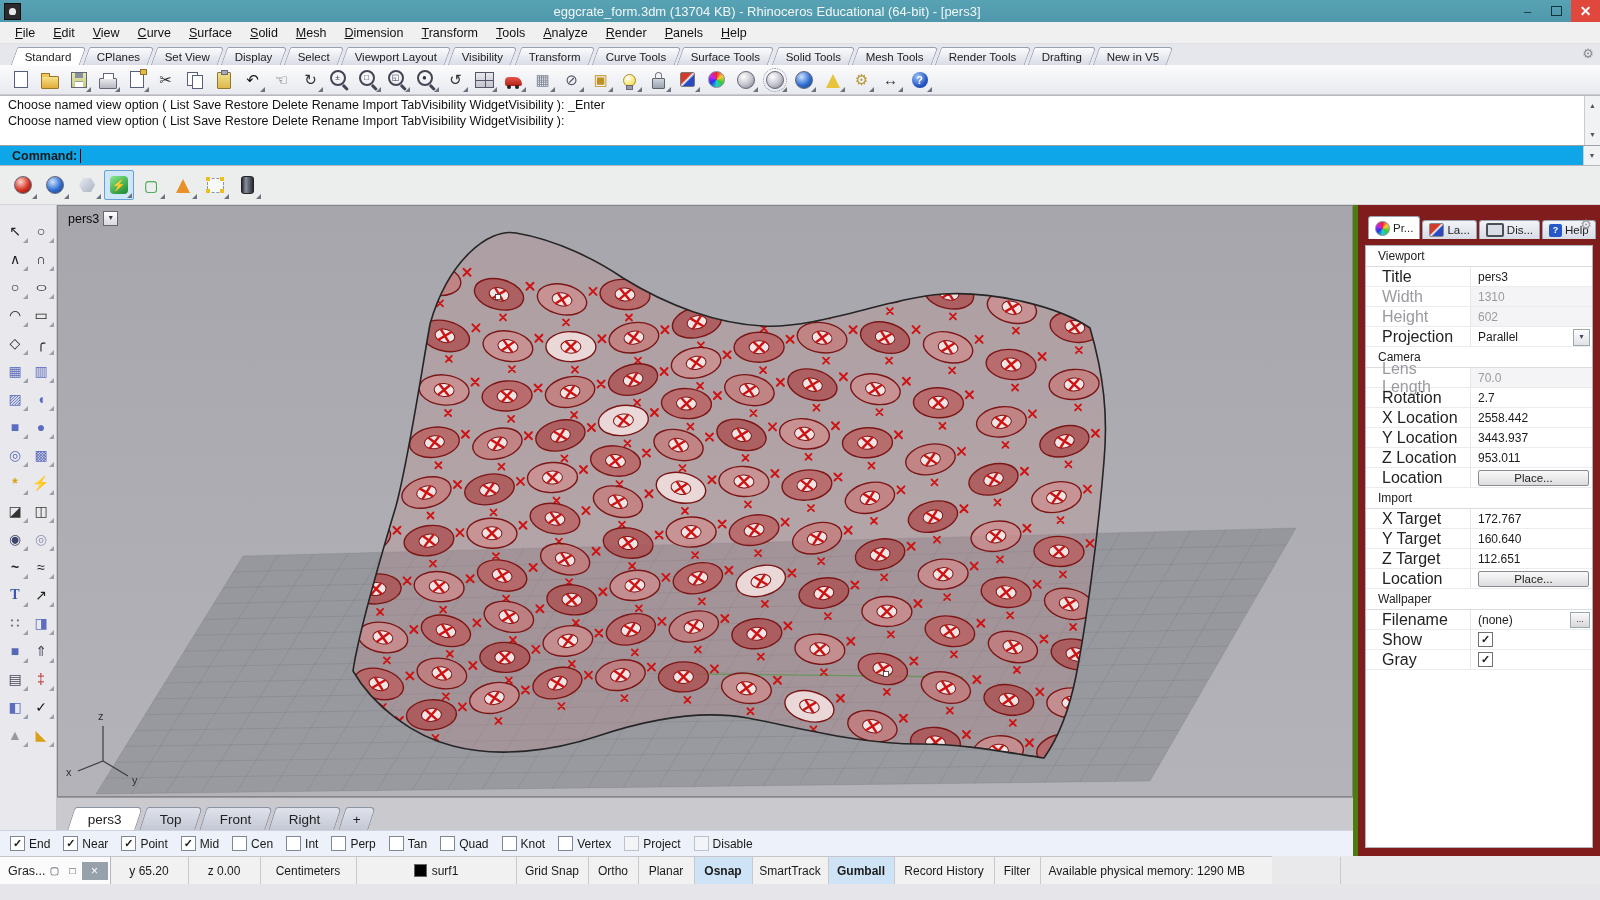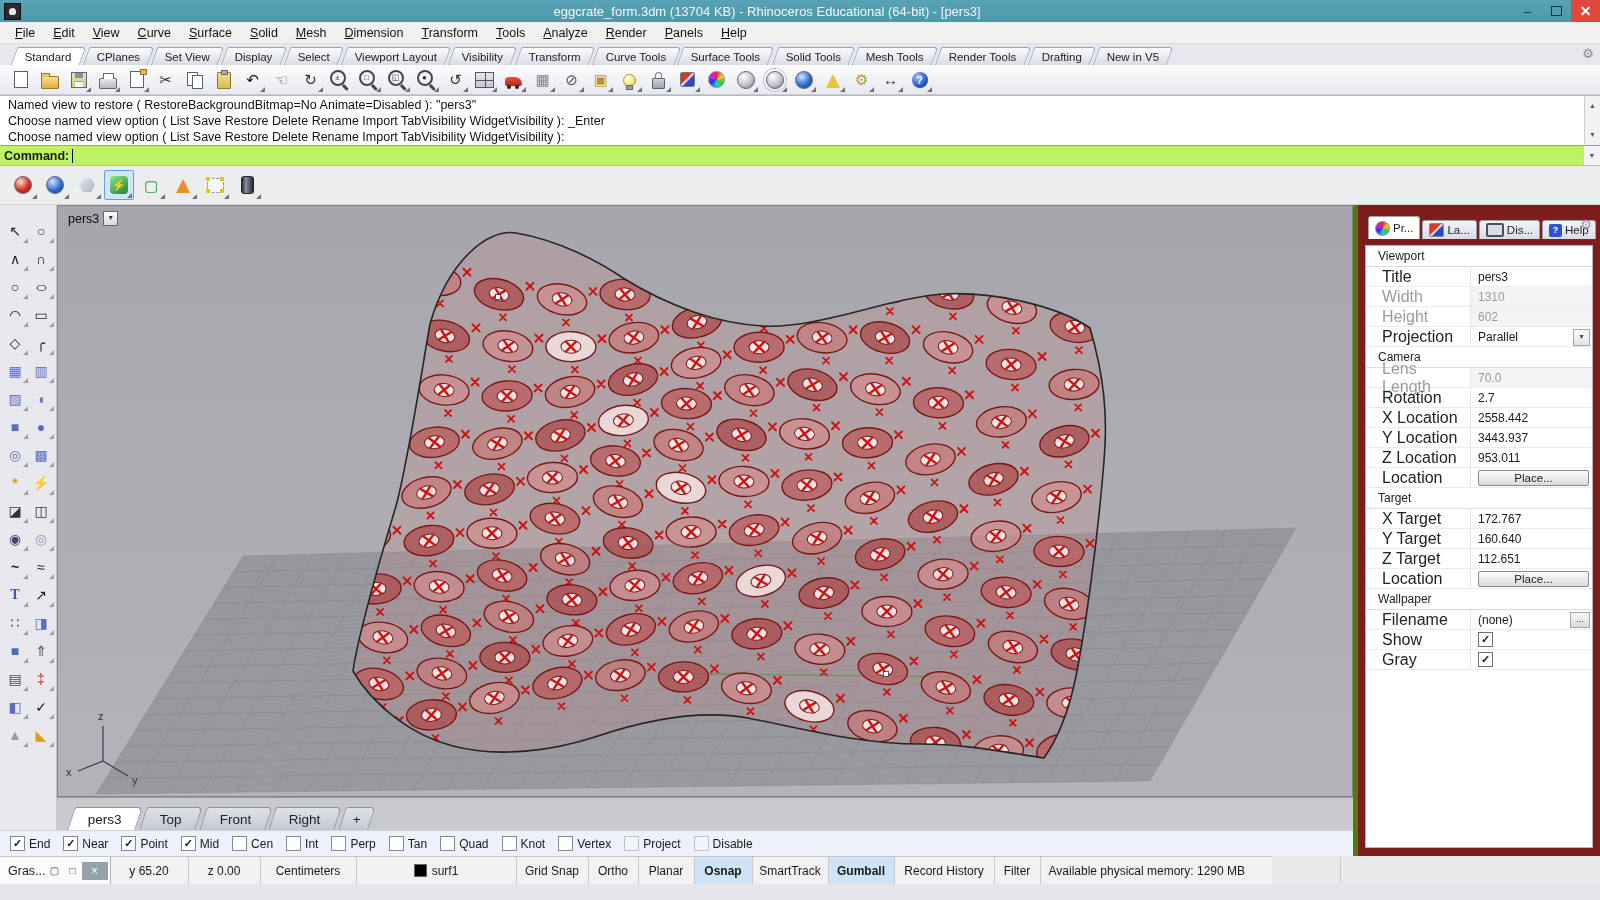--- a/index.html
+++ b/index.html
@@ -78,21 +78,21 @@
   .k-hex{width:16px;height:14px;background:linear-gradient(135deg,#e6eaf2,#aab2c0);clip-path:polygon(25% 0,75% 0,100% 50%,75% 100%,25% 100%,0 50%);}
   .k-bolt{width:18px;height:18px;border-radius:4px;background:linear-gradient(145deg,#8ae88a,#18862e);display:flex;align-items:center;justify-content:center;}
   .k-bolt .icg{font-size:11px;color:#0c3a14;}
   .k-dots{width:15px;height:13px;border:1px dashed #8a93a8;background:rgba(255,255,255,0.6);}
   .k-dots::before{content:"";position:absolute;left:-2px;top:-2px;width:4px;height:4px;background:#e8c020;box-shadow:14px 0 0 #e8c020,0 12px 0 #e8c020,14px 12px 0 #e8c020;}
   .k-cyl{width:11px;height:16px;background:linear-gradient(90deg,#2a2a30,#8890a0 35%,#2a2a30);border-radius:4px/3px;border:1px solid #222;}
 
   
   .cmdhist{position:absolute;top:95px;left:0;width:1600px;height:50px;background:#fff;border-top:1px solid #b8b8be;box-sizing:border-box;padding:1px 20px 0 8px;font-size:12.5px;line-height:16px;color:#111;}
   .cscroll{position:absolute;right:0;top:0;width:16px;height:100%;background:#f1f2f4;border-left:1px solid #ccc;display:flex;flex-direction:column;justify-content:space-between;align-items:center;font-size:7px;color:#555;padding:2px 0;box-sizing:border-box;}
-  .cmdline{position:absolute;top:145px;left:0;width:1600px;height:21px;background:#bef264;border-top:1px solid #9aa0a8;border-bottom:1px solid #b8b8be;box-sizing:border-box;display:flex;align-items:center;padding-left:4px;font-size:12.5px;}
+  .cmdline{position:absolute;top:145px;left:0;width:1600px;height:21px;background:#0ea5e9;border-top:1px solid #9aa0a8;border-bottom:1px solid #b8b8be;box-sizing:border-box;display:flex;align-items:center;padding-left:12px;font-size:12.5px;}
   .cmdline .plabel-cmd{font-weight:bold;}
   .cursor{display:inline-block;width:1px;height:14px;background:#000;margin-left:3px;animation:blink 1s steps(1) infinite;}
   @keyframes blink{50%{opacity:0;}}
   .cmddown{position:absolute;right:0;top:0;width:16px;height:19px;background:#f1f2f4;border-left:1px solid #ccc;font-size:7px;color:#555;display:flex;align-items:center;justify-content:center;}
 
   
   .dtoolbar{position:absolute;top:166px;left:0;width:1600px;height:39px;background:#eceded;border-bottom:1px solid #d4d4d8;display:flex;align-items:center;padding-left:8px;box-sizing:border-box;}
   .dbtn{width:30px;height:30px;display:flex;align-items:center;justify-content:center;position:relative;margin-right:2px;}
   .dbtn.sel{background:#cfe6f8;border:1px solid #66a0d8;border-radius:2px;box-sizing:border-box;}
   .dbtn.fly::after{content:"";position:absolute;right:1px;bottom:1px;border-left:5px solid transparent;border-bottom:5px solid #6b7280;}
@@ -322,21 +322,20 @@
           <span class="icg">?</span>
         </span>
       </div>
     </div>
 
   <div class="cmdhist" id="cmdlines">
     <div class="cscroll">
       <span>▲</span>
       <span>▼</span>
     </div>
-  <div class="cline">Named view to restore ( RestoreBackgroundBitmap=No  Animate=Disabled ): "pers3"</div>
       <div class="cline">Choose named view option ( List  Save  Restore  Delete  Rename  Import  TabVisibility  WidgetVisibility ): _Enter</div>
       <div class="cline">Choose named view option ( List  Save  Restore  Delete  Rename  Import  TabVisibility  WidgetVisibility ):</div>
     </div>
 
   <div class="cmdline">
     <span class="plabel-cmd">Command:</span>
     <span class="cursor"></span>
     <div class="cmddown">▼</div>
   </div>
 
@@ -1600,21 +1599,21 @@
           <div class="pvalue">
             <span class="pval">953.011</span>
           </div>
         </div>
         <div class="prow">
           <div class="plabel">Location</div>
           <div class="pvalue">
             <button class="pbtn">Place...</button>
           </div>
         </div>
-        <div class="psec">Target</div>
+        <div class="psec">Import</div>
         <div class="prow">
           <div class="plabel">X Target</div>
           <div class="pvalue">
             <span class="pval">172.767</span>
           </div>
         </div>
         <div class="prow">
           <div class="plabel">Y Target</div>
           <div class="pvalue">
             <span class="pval">160.640</span>

